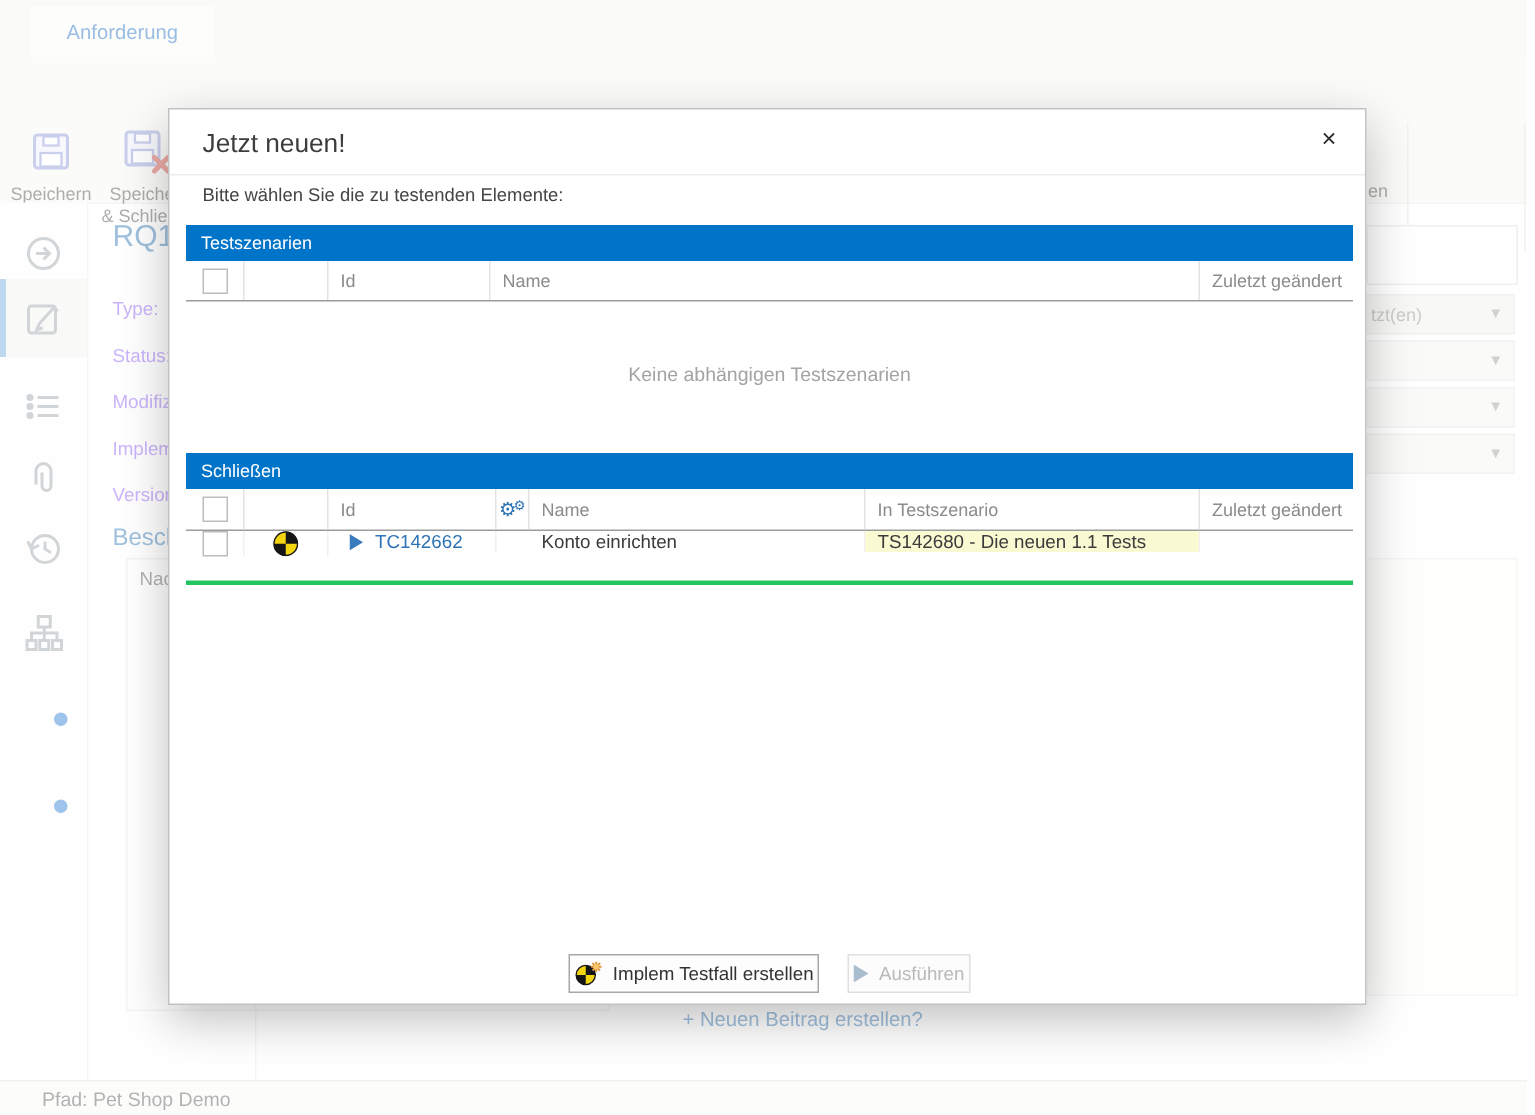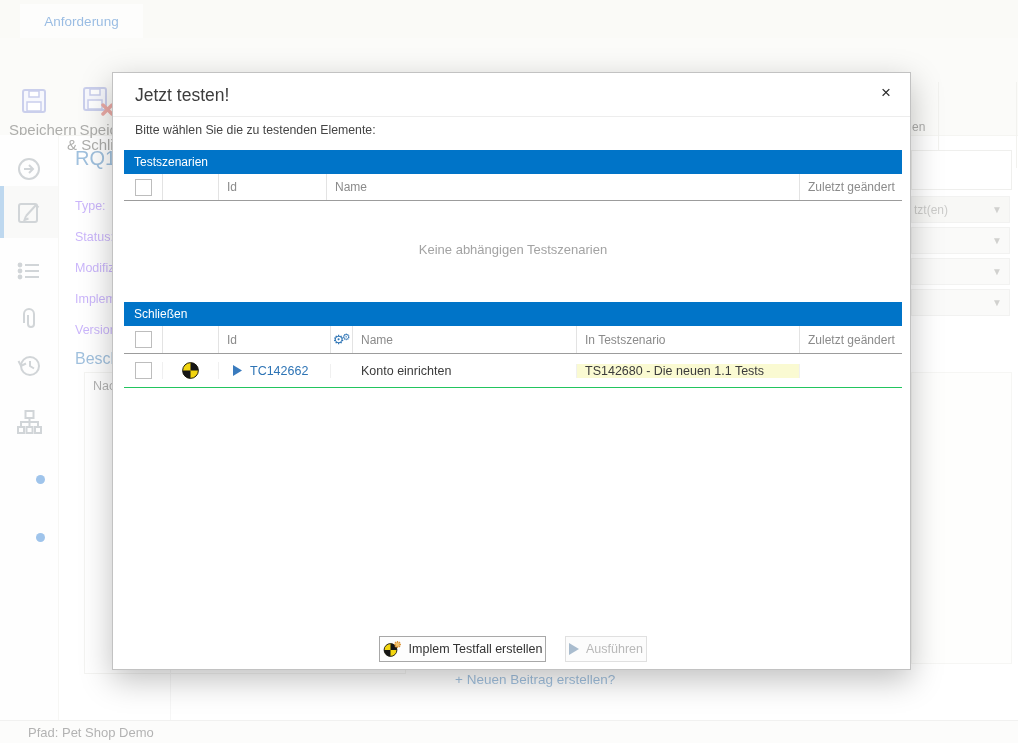--- a/index.html
+++ b/index.html
@@ -5,21 +5,21 @@
   html,body{margin:0;padding:0;background:#fff;}
   body{font-family:"Liberation Sans","DejaVu Sans",sans-serif;-webkit-font-smoothing:antialiased;}
   #stage{position:relative;width:1018px;height:743px;overflow:hidden;background:#fff;}
   
   #bg{position:absolute;inset:0;z-index:1;}
   .tabrow{position:absolute;left:0;top:0;width:1023px;height:38px;background:#f3f3ee;}
   .tab{position:absolute;left:20px;top:4px;width:123px;height:34px;background:#fbfbf9;
        color:#1e6bc0;font-size:13.5px;display:flex;align-items:center;justify-content:center;}
   .ribbon{position:absolute;left:0;top:38px;width:1023px;height:97px;background:#f6f6f2;border-bottom:1px solid #e8e8e3;}
   .ric{position:absolute;top:46px;width:36px;height:34px;display:flex;align-items:center;justify-content:center;}
-  .rlabel{position:absolute;top:84px;font-size:15px;color:#4a4a45;text-align:right;line-height:15px;white-space:pre;margin-left:7px;}
+  .rlabel{position:absolute;top:84px;font-size:12px;color:#4a4a45;text-align:center;line-height:15px;white-space:pre;}
   .rsep{position:absolute;top:44px;height:86px;width:1px;background:#e2e2dc;}
   .penlabel{position:absolute;top:55px;font-size:13px;color:#4c4c47;}
   .rfrag{position:absolute;font-size:12px;color:#4a4a45;}
   
   .side{position:absolute;left:0;top:135px;width:58px;height:585px;background:#fdfdfc;border-right:1px solid #ebebe7;}
   .sitem{position:absolute;left:0;width:58px;height:48px;display:flex;align-items:center;justify-content:center;}
   .sactive{position:absolute;left:0;top:51px;width:58px;height:52px;background:#f1f1ef;}
   .sbar{position:absolute;left:0;top:51px;width:4px;height:52px;background:#6fa8dc;}
   .bdot{position:absolute;left:36px;width:9px;height:9px;border-radius:50%;background:#2b7cd3;}
   
@@ -45,21 +45,21 @@
   .dtitle{position:absolute;left:22px;top:12px;font-size:17.5px;color:#3d3d3d;}
   .dclose{position:absolute;right:13px;top:8px;font-size:17px;color:#2b2b2b;cursor:pointer;padding:2px 6px;}
   .dsep{position:absolute;left:0;top:43px;width:100%;height:1px;background:#ededed;}
   .dinstr{position:absolute;left:22px;top:50px;font-size:12.3px;color:#454545;}
   .tbl{position:absolute;left:11px;width:778px;}
   .bluebar{height:24px;background:#0074c8;color:#fff;font-size:12px;line-height:24px;padding-left:10px;box-sizing:border-box;}
   .hrow{display:flex;height:26px;border-bottom:1px solid #9c9c9c;align-items:center;}
   .hcell{height:100%;display:flex;align-items:center;box-sizing:border-box;border-right:1px solid #e3e3e3;
          font-size:12px;color:#8b8b8b;padding-left:8px;}
   .hcell.last{border-right:none;}
-  .drow{display:flex;height:33px;border-bottom:1px solid #22c55e;align-items:center;}
+  .drow{display:flex;height:33px;border-bottom:3px solid #22c55e;align-items:flex-start;}
   .dcell{display:flex;align-items:center;box-sizing:border-box;border-right:1px solid #f0f0f0;
          font-size:12.5px;color:#3b3b3b;padding-left:8px;}
   .dcell.last{border-right:none;}
   .c-cb{width:39px;justify-content:center;padding-left:0;}
   .t1 .c-ic{width:56px;}.t1 .c-id{width:108px;}.t1 .c-name{width:473px;}.t1 .c-date{width:102px;}
   .t2 .c-ic{width:56px;justify-content:center;padding-left:0;}
   .t2 .c-id{width:112px;padding-left:14px;}
   .t2 .c-gear{width:22px;justify-content:center;padding-left:0;}
   .t2 .c-name{width:224px;}.t2 .c-szen{width:223px;padding-left:0;}.t2 .c-date{width:102px;}
   .cb{width:15px;height:15px;background:#fff;border:1px solid #bdbdbd;}
@@ -296,21 +296,21 @@
     <div class="vline"></div>
     <div class="createlink">+ Neuen Beitrag erstellen?</div>
     <div class="statusbar">
       <div class="statustext">Pfad: Pet Shop Demo</div>
     </div>
   </div>
 
   <div id="dim"></div>
 
   <div id="dlg">
-    <div class="dtitle">Jetzt testen!</div>
+    <div class="dtitle">Jetzt neuen!</div>
     <div class="dclose">×</div>
     <div class="dsep"></div>
     <div class="dinstr">Bitte wählen Sie die zu testenden Elemente:</div>
 
     <div class="tbl t1" style="top:77px">
       <div class="bluebar">Testszenarien</div>
       <div class="hrow">
         <div class="hcell c-cb">
             <div class="cb"></div>
           </div>

